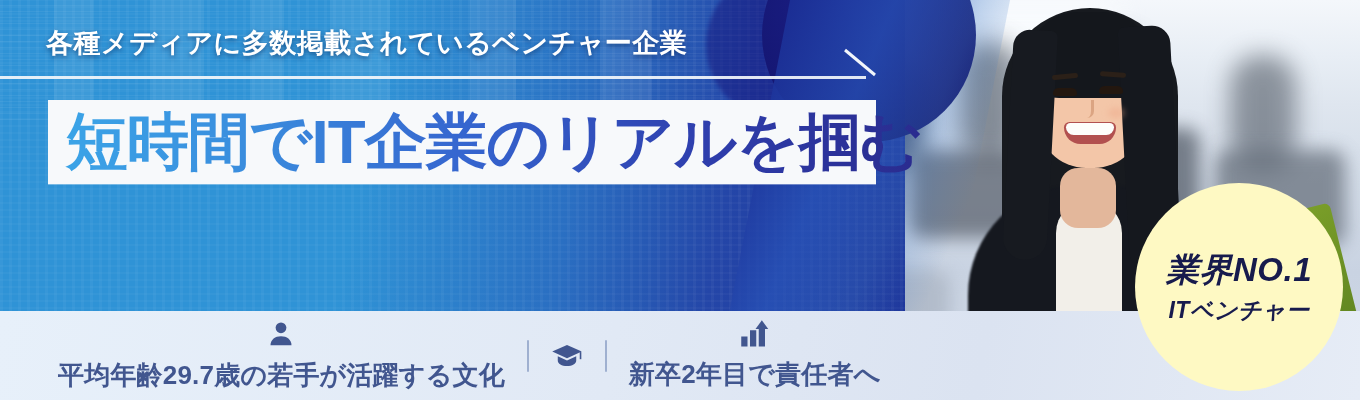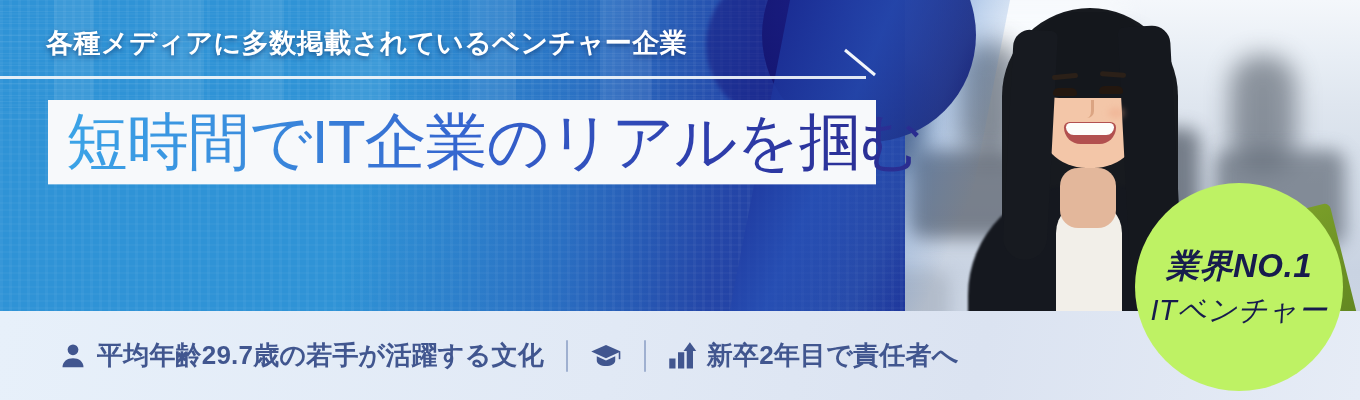--- a/index.html
+++ b/index.html
@@ -116,21 +116,21 @@
 
   
   .plate{
     position:absolute;background:#f7f9fb;
     display:flex;align-items:center;
     box-shadow:0 1px 0 rgba(255,255,255,.35);
   }
   .plate1{left:48px;top:100px;width:828px;height:84px;}
   .plate2{left:48px;top:196px;width:728px;height:84px;}
   .hl{
-    font-size:62px;font-weight:400;line-height:1;white-space:nowrap;
+    font-size:62px;font-weight:700;line-height:1;white-space:nowrap;
     padding-left:18px;letter-spacing:-1px;
     background:linear-gradient(95deg,#3ba6e8 0%,#3a8ede 22%,#3565cf 48%,#2e3fae 74%,#2a2b8e 100%);
     -webkit-background-clip:text;background-clip:text;
     -webkit-text-fill-color:transparent;color:#2e62c8;
   }
   .hl2{
     font-size:62px;font-weight:900;line-height:1;white-space:nowrap;
     padding-left:18px;letter-spacing:-1px;
     background:linear-gradient(95deg,#4fb0ea 0%,#3d8ede 26%,#3463cd 56%,#2c3ca8 82%,#2a2d90 100%);
     -webkit-background-clip:text;background-clip:text;
@@ -138,40 +138,40 @@
   }
 
   
   .footbar{
     position:absolute;left:0;top:311px;width:1360px;height:89px;
     background:linear-gradient(100deg,#e7f0fa 0%,#e1e9f5 45%,#dbe3f1 72%,#e6ecf6 100%);
   }
   .foot-inner{
     position:absolute;left:58px;top:0;height:89px;display:flex;align-items:center;gap:0px;
   }
-  .feat{display:flex;align-items:center;gap:9px;}
+  .feat{display:flex;align-items:center;gap:9px;flex-direction:column;}
   .feat-text{
     font-size:26px;font-weight:700;color:#41568f;white-space:nowrap;letter-spacing:.2px;
   }
   .sep{width:2px;height:32px;background:#9fb0d0;margin:0 22px;border-radius:1px;}
   .ico{display:block;}
 
   
   .badge{
     position:absolute;left:1135px;top:183px;width:208px;height:208px;border-radius:50%;
-    background:#bef264;
+    background:#fef9c3;
     display:flex;flex-direction:column;align-items:center;justify-content:center;
     gap:2px;
     text-align:center;
   }
   .badge-l1{
     font-size:33px;font-weight:900;font-style:italic;color:#171b4d;letter-spacing:.5px;white-space:nowrap;
   }
   .badge-l2{
-    font-size:29px;font-weight:400;font-style:italic;color:#171b4d;letter-spacing:.5px;white-space:nowrap;
+    font-size:23px;font-weight:700;font-style:italic;color:#171b4d;letter-spacing:.5px;white-space:nowrap;
   }
   
   .notebook{
     position:absolute;left:1268px;top:210px;width:78px;height:130px;
     background:linear-gradient(160deg,#7ea22a 0%,#5f8420 100%);
     border-radius:6px;transform:rotate(-14deg);
   }
 </style>
 </head>
 <body>

